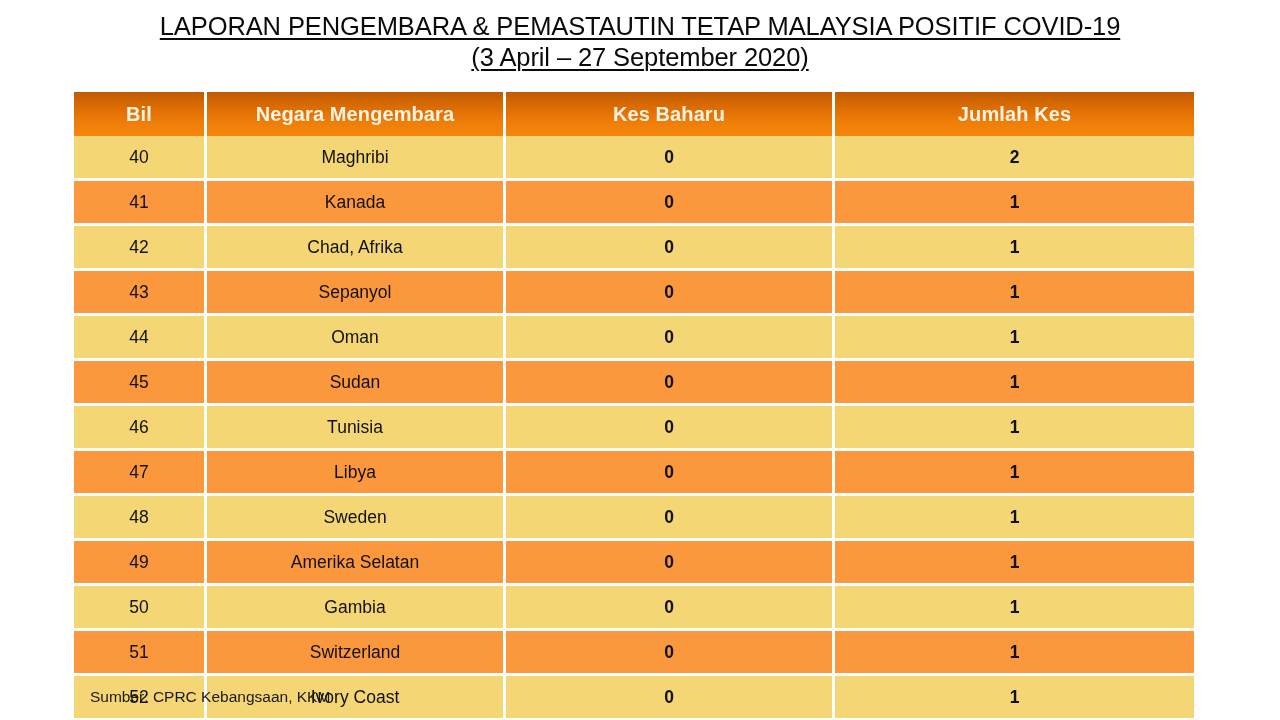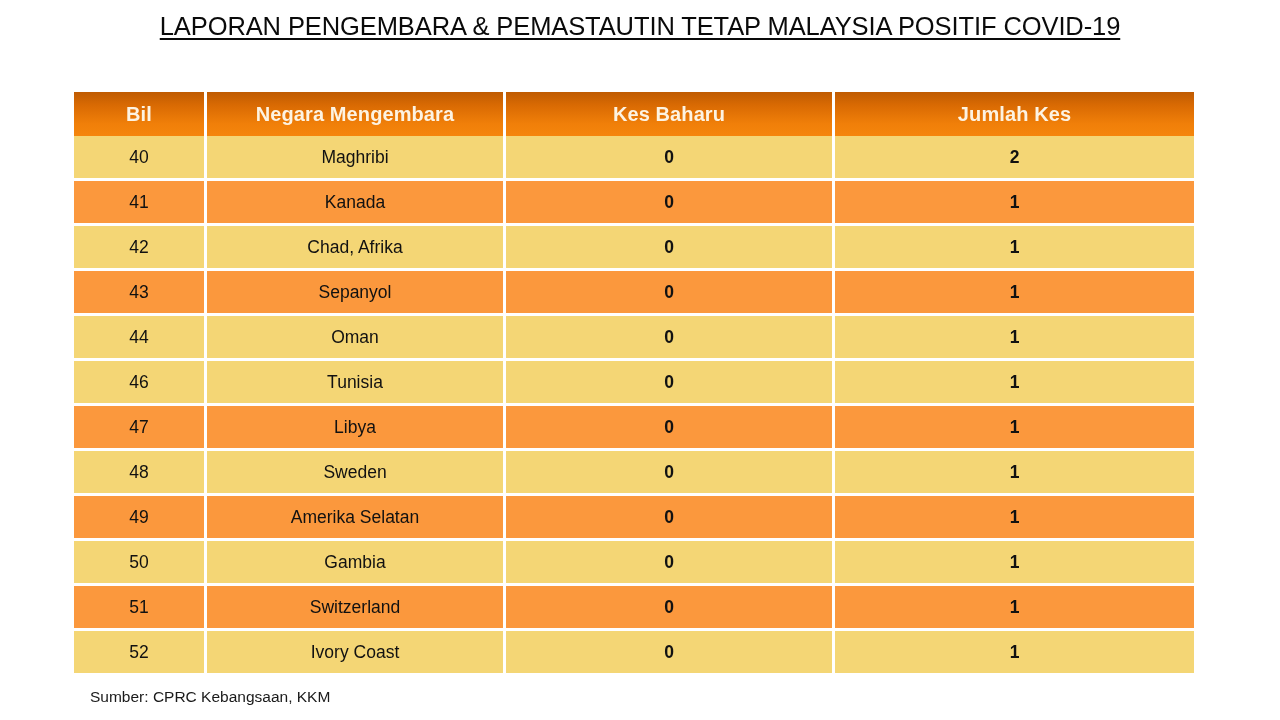--- a/index.html
+++ b/index.html
@@ -101,20 +101,23 @@
     white-space: nowrap;
     font-family: "Liberation Sans", sans-serif;
   }
 </style>
 </head>
 <body>
 
 <div class="title-block">
   <div class="title-line">
     <span class="ul">LAPORAN PENGEMBARA &amp; PEMASTAUTIN TETAP MALAYSIA POSITIF COVID-19</span>
+  </div>
+  <div class="title-line">
+    <span class="ul">(3 April –  27 September 2020)</span>
   </div>
 </div>
 
 <div class="table-wrap">
   <table class="report">
     <colgroup>
       <col class="c-bil">
       <col class="c-negara">
       <col class="c-baharu">
       <col class="c-jumlah">
@@ -151,20 +154,26 @@
           <td class="col-negara">Sepanyol</td>
           <td class="col-num">0</td>
           <td class="col-num">1</td>
         </tr>
         <tr class="row-light">
           <td class="col-bil">44</td>
           <td class="col-negara">Oman</td>
           <td class="col-num">0</td>
           <td class="col-num">1</td>
         </tr>
+        <tr class="row-dark">
+          <td class="col-bil">45</td>
+          <td class="col-negara">Sudan</td>
+          <td class="col-num">0</td>
+          <td class="col-num">1</td>
+        </tr>
         <tr class="row-light">
           <td class="col-bil">46</td>
           <td class="col-negara">Tunisia</td>
           <td class="col-num">0</td>
           <td class="col-num">1</td>
         </tr>
         <tr class="row-dark">
           <td class="col-bil">47</td>
           <td class="col-negara">Libya</td>
           <td class="col-num">0</td>

